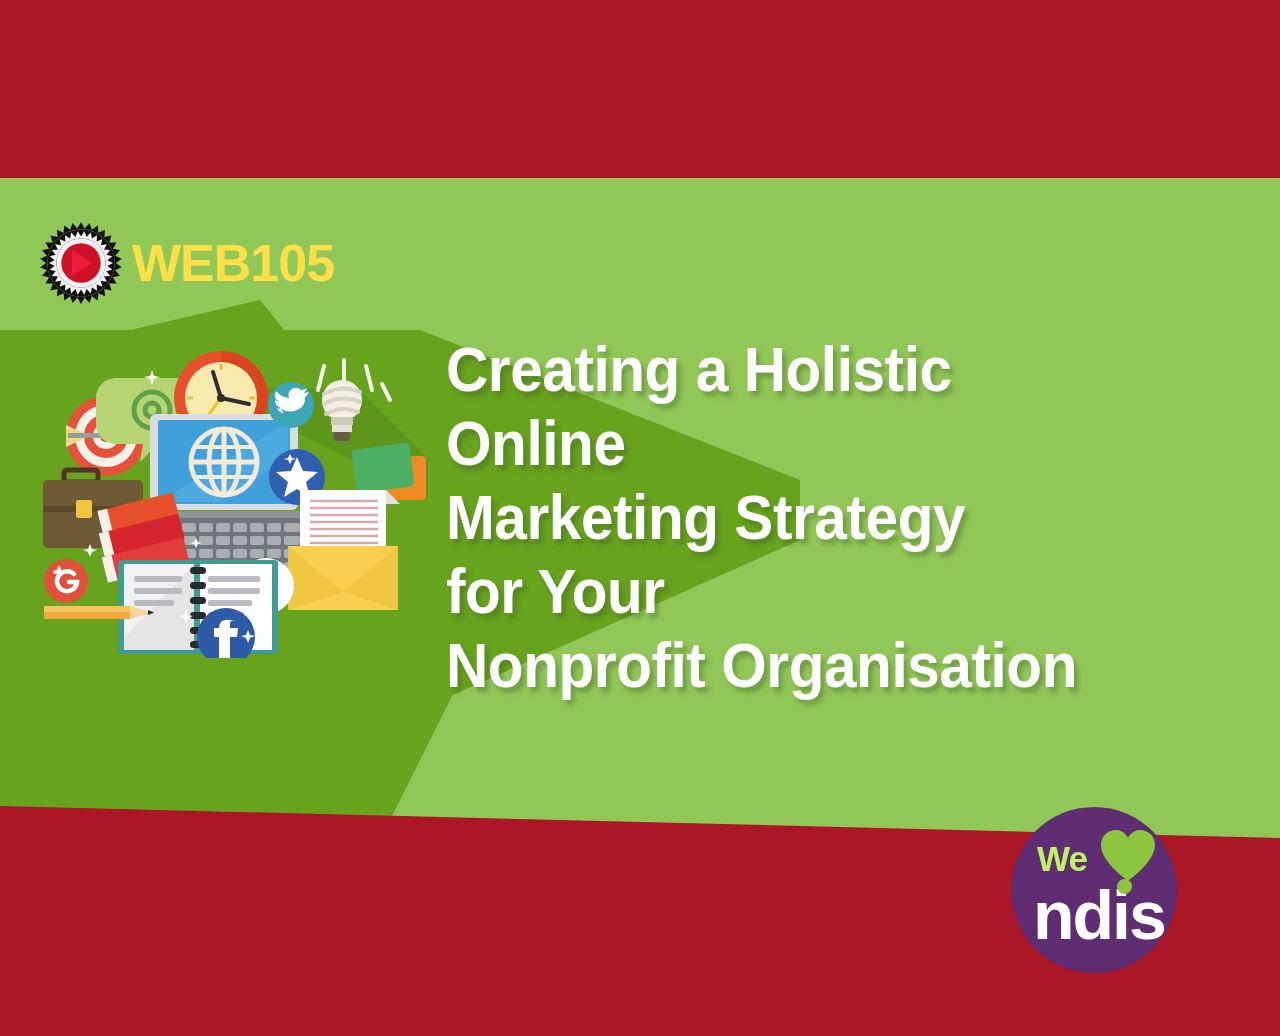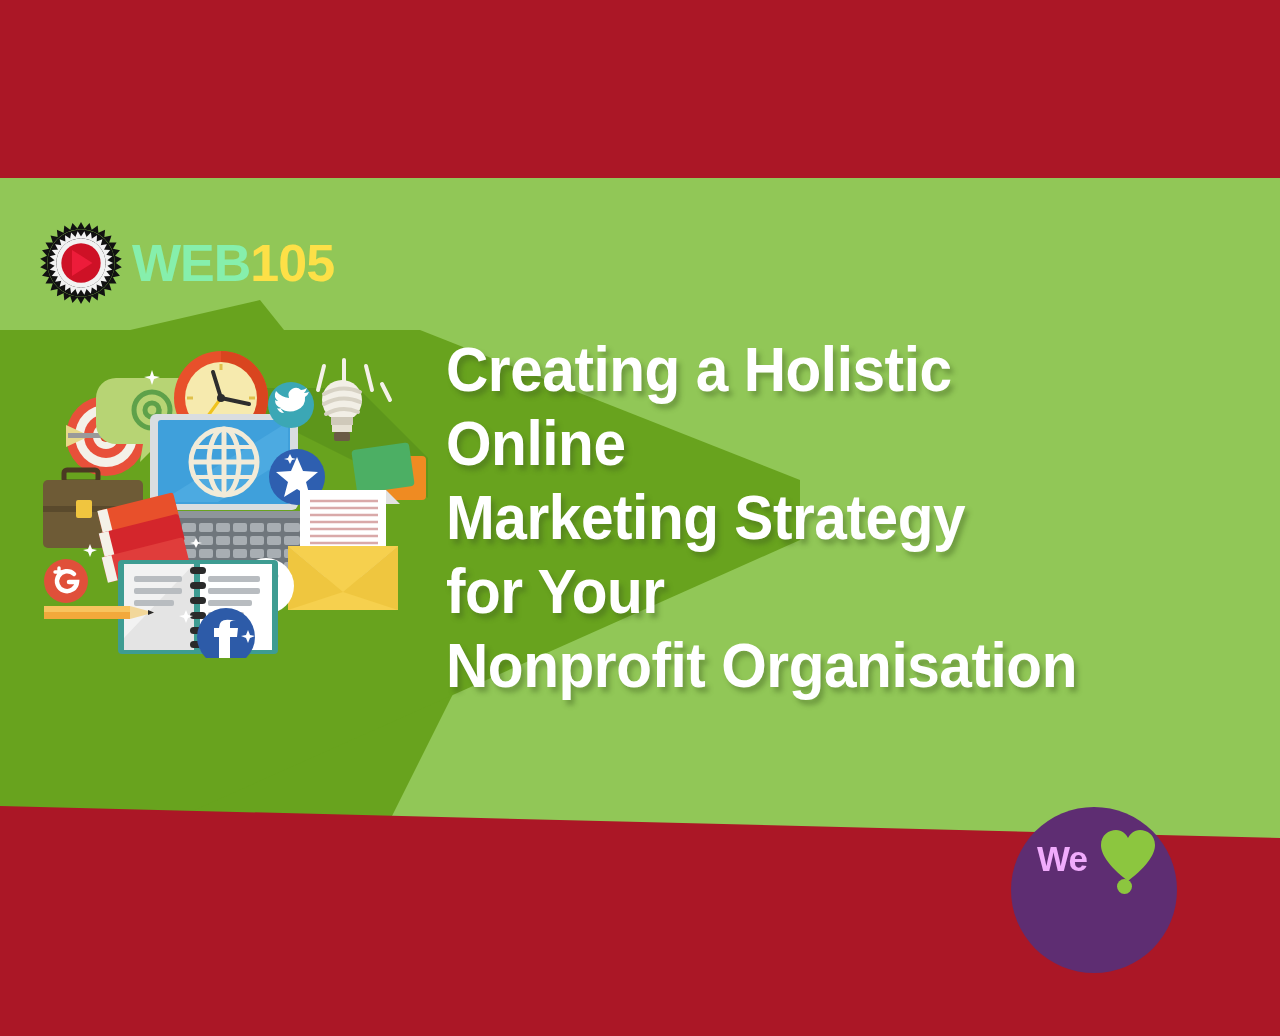--- a/index.html
+++ b/index.html
@@ -35,21 +35,21 @@
     clip-path:polygon(0 60px, 260px 0, 500px 300px, 380px 540px, 0 540px);
   }
 
   
   .logo{position:absolute;left:40px;top:222px;display:flex;align-items:center;gap:10px;}
   .logo-burst{width:82px;height:82px;position:relative;display:block;}
   .logo-text{
     font-size:52px;font-weight:bold;letter-spacing:-1px;
     line-height:1;white-space:nowrap;font-stretch:condensed;
   }
-  .logo-web{color:#86efac;}
+  .logo-web{color:#fde047;}
   .logo-105{color:#fde047;}
 
   
   .illus{position:absolute;left:38px;top:348px;width:390px;height:310px;}
   .illus svg{display:block;}
 
   
   .title{
     position:absolute;left:446px;top:332px;width:760px;
     color:#FFFFFF;
@@ -64,21 +64,21 @@
   }
   .title-line{white-space:nowrap;}
 
   
   .ndis{
     position:absolute;left:1011px;top:807px;width:166px;height:166px;
     border-radius:50%;background:#5E2D72;
   }
   .ndis-we{
     position:absolute;left:26px;top:34px;
-    color:#f0abfc;font-size:35px;font-weight:bold;line-height:1;
+    color:#bef264;font-size:35px;font-weight:bold;line-height:1;
     letter-spacing:-1px;
   }
   .ndis-heart{
     position:absolute;left:88px;top:22px;width:58px;height:54px;
   }
   .ndis-ndis{
     position:absolute;left:22px;top:74px;
     color:#ffffff;font-size:68px;font-weight:bold;line-height:1;
     letter-spacing:-2px;
   }
@@ -433,16 +433,17 @@
     <div class="title-line">Nonprofit Organisation</div>
   </div>
 
   <div class="ndis">
     <span class="ndis-we">We</span>
     <span class="ndis-heart">
       <svg width="58" height="54" viewBox="0 0 58 54" aria-hidden="true">
         <path d="M29 52 C 8 36 2 24 2 16 C 2 6 10 1 17 1 C 23 1 27 5 29 9 C 31 5 35 1 41 1 C 48 1 56 6 56 16 C 56 24 50 36 29 52 Z" fill="#8CC63F"></path>
       </svg>
     </span>
+    <span class="ndis-ndis">ndis</span>
     <span class="ndis-dot"></span>
   </div>
 
 </div>
 
 </body></html>

